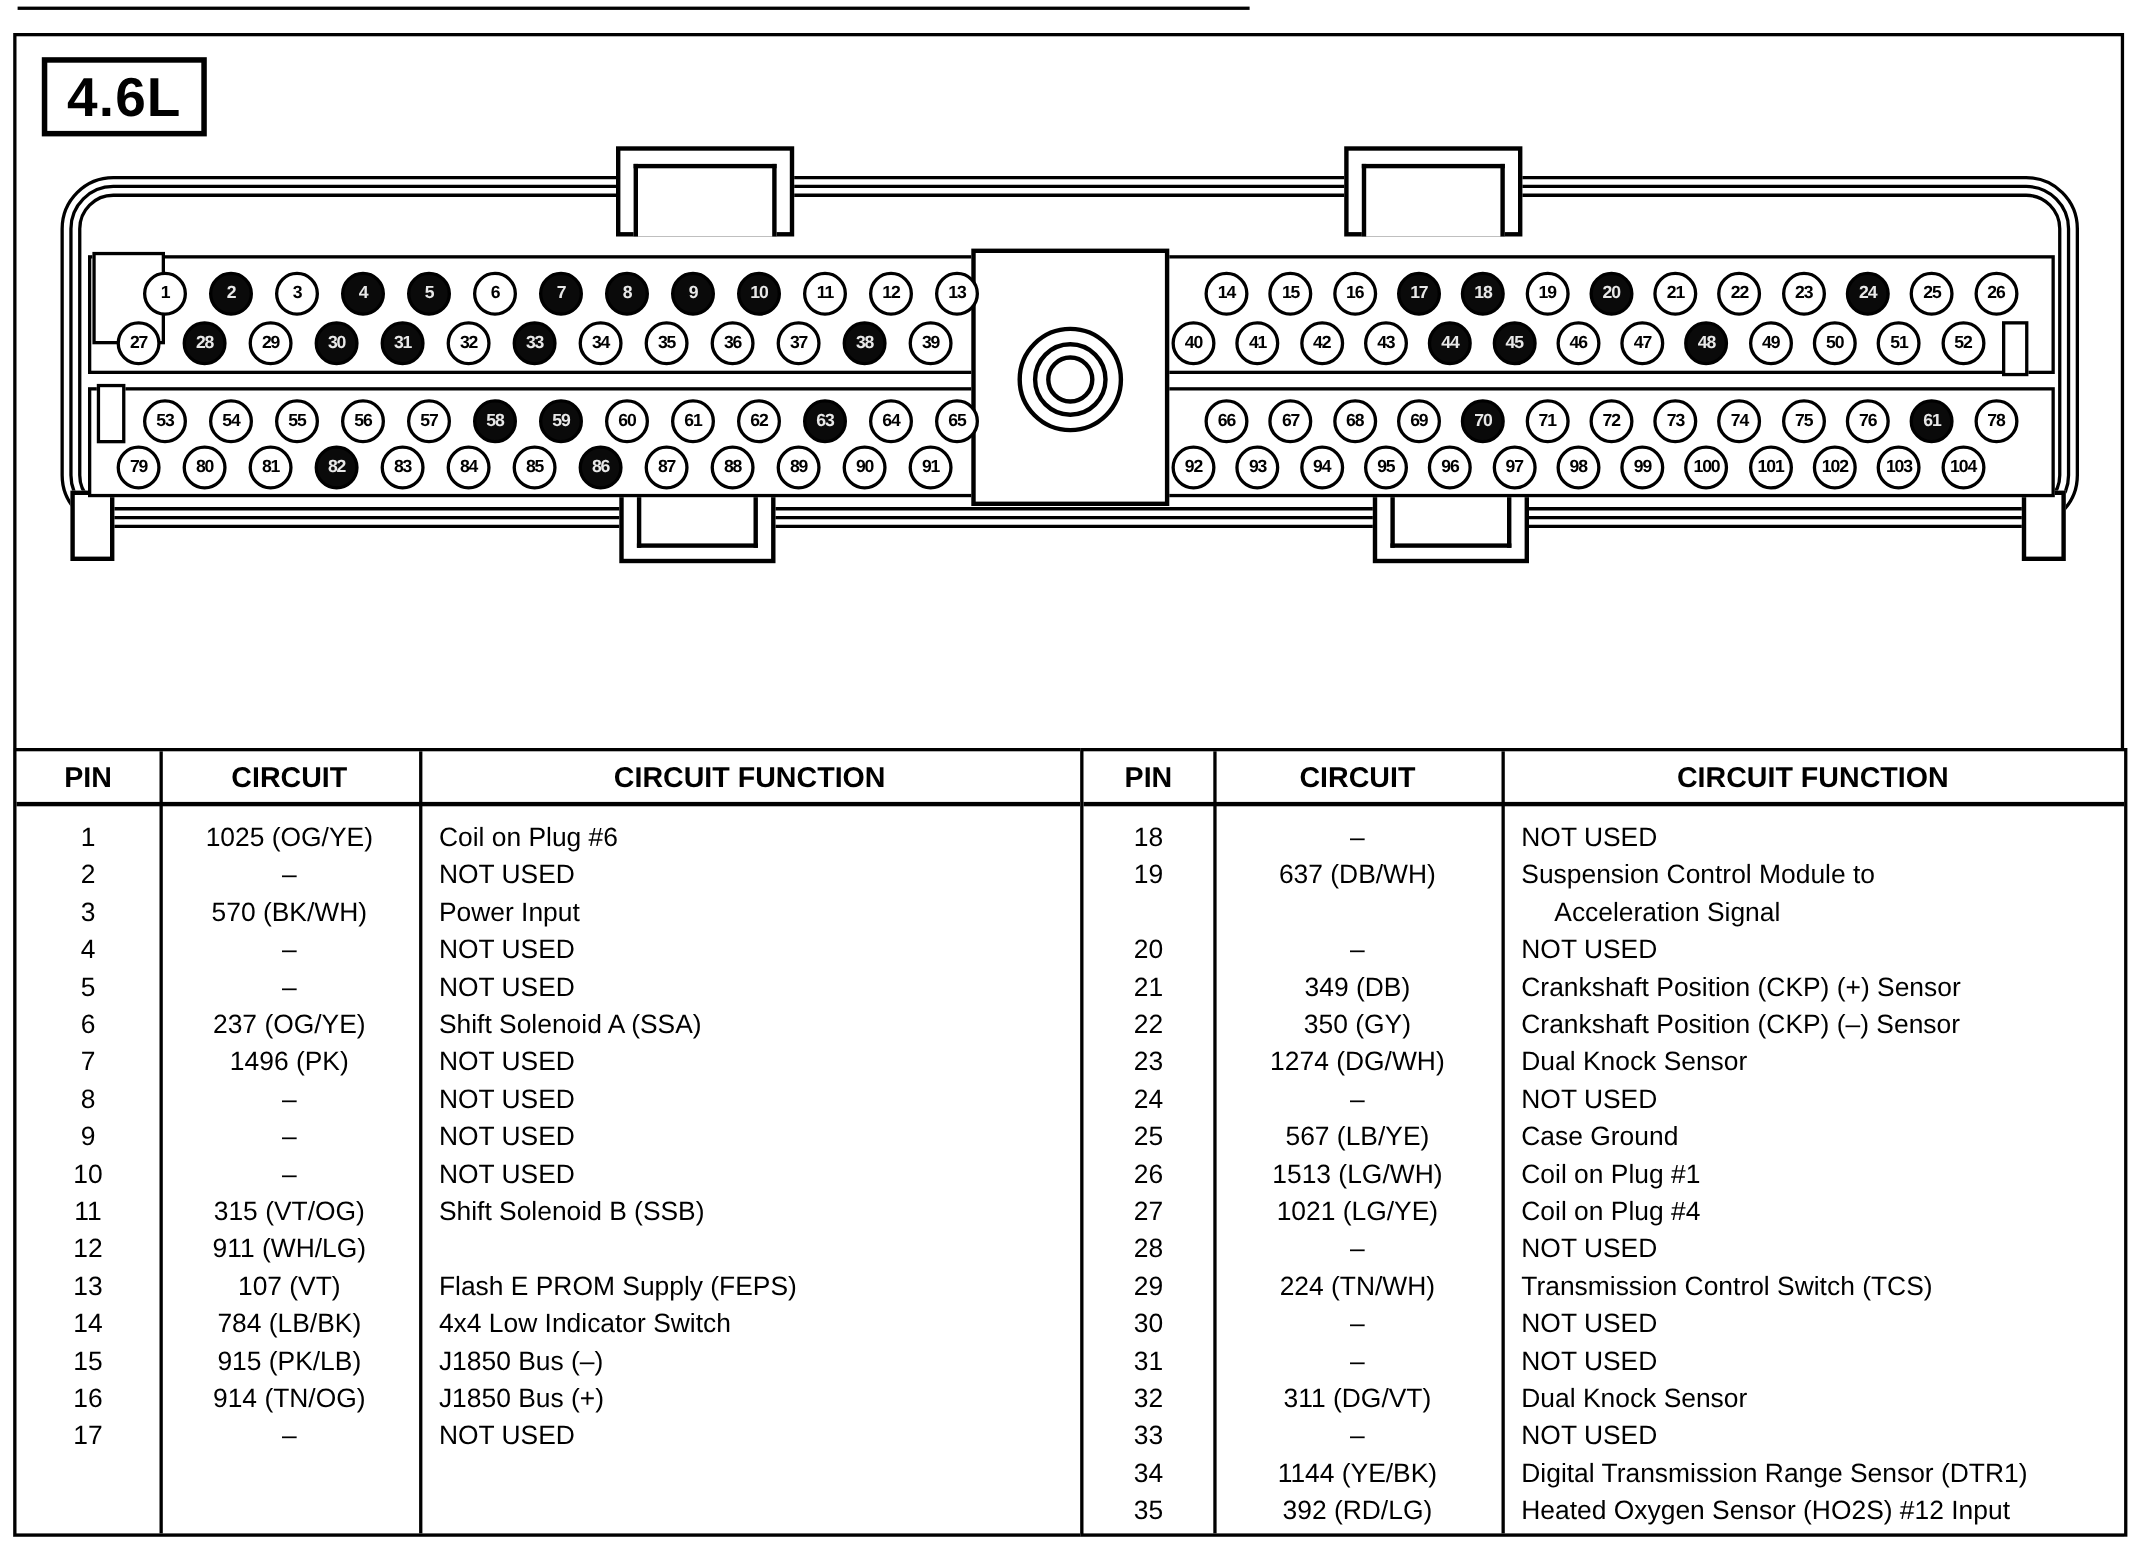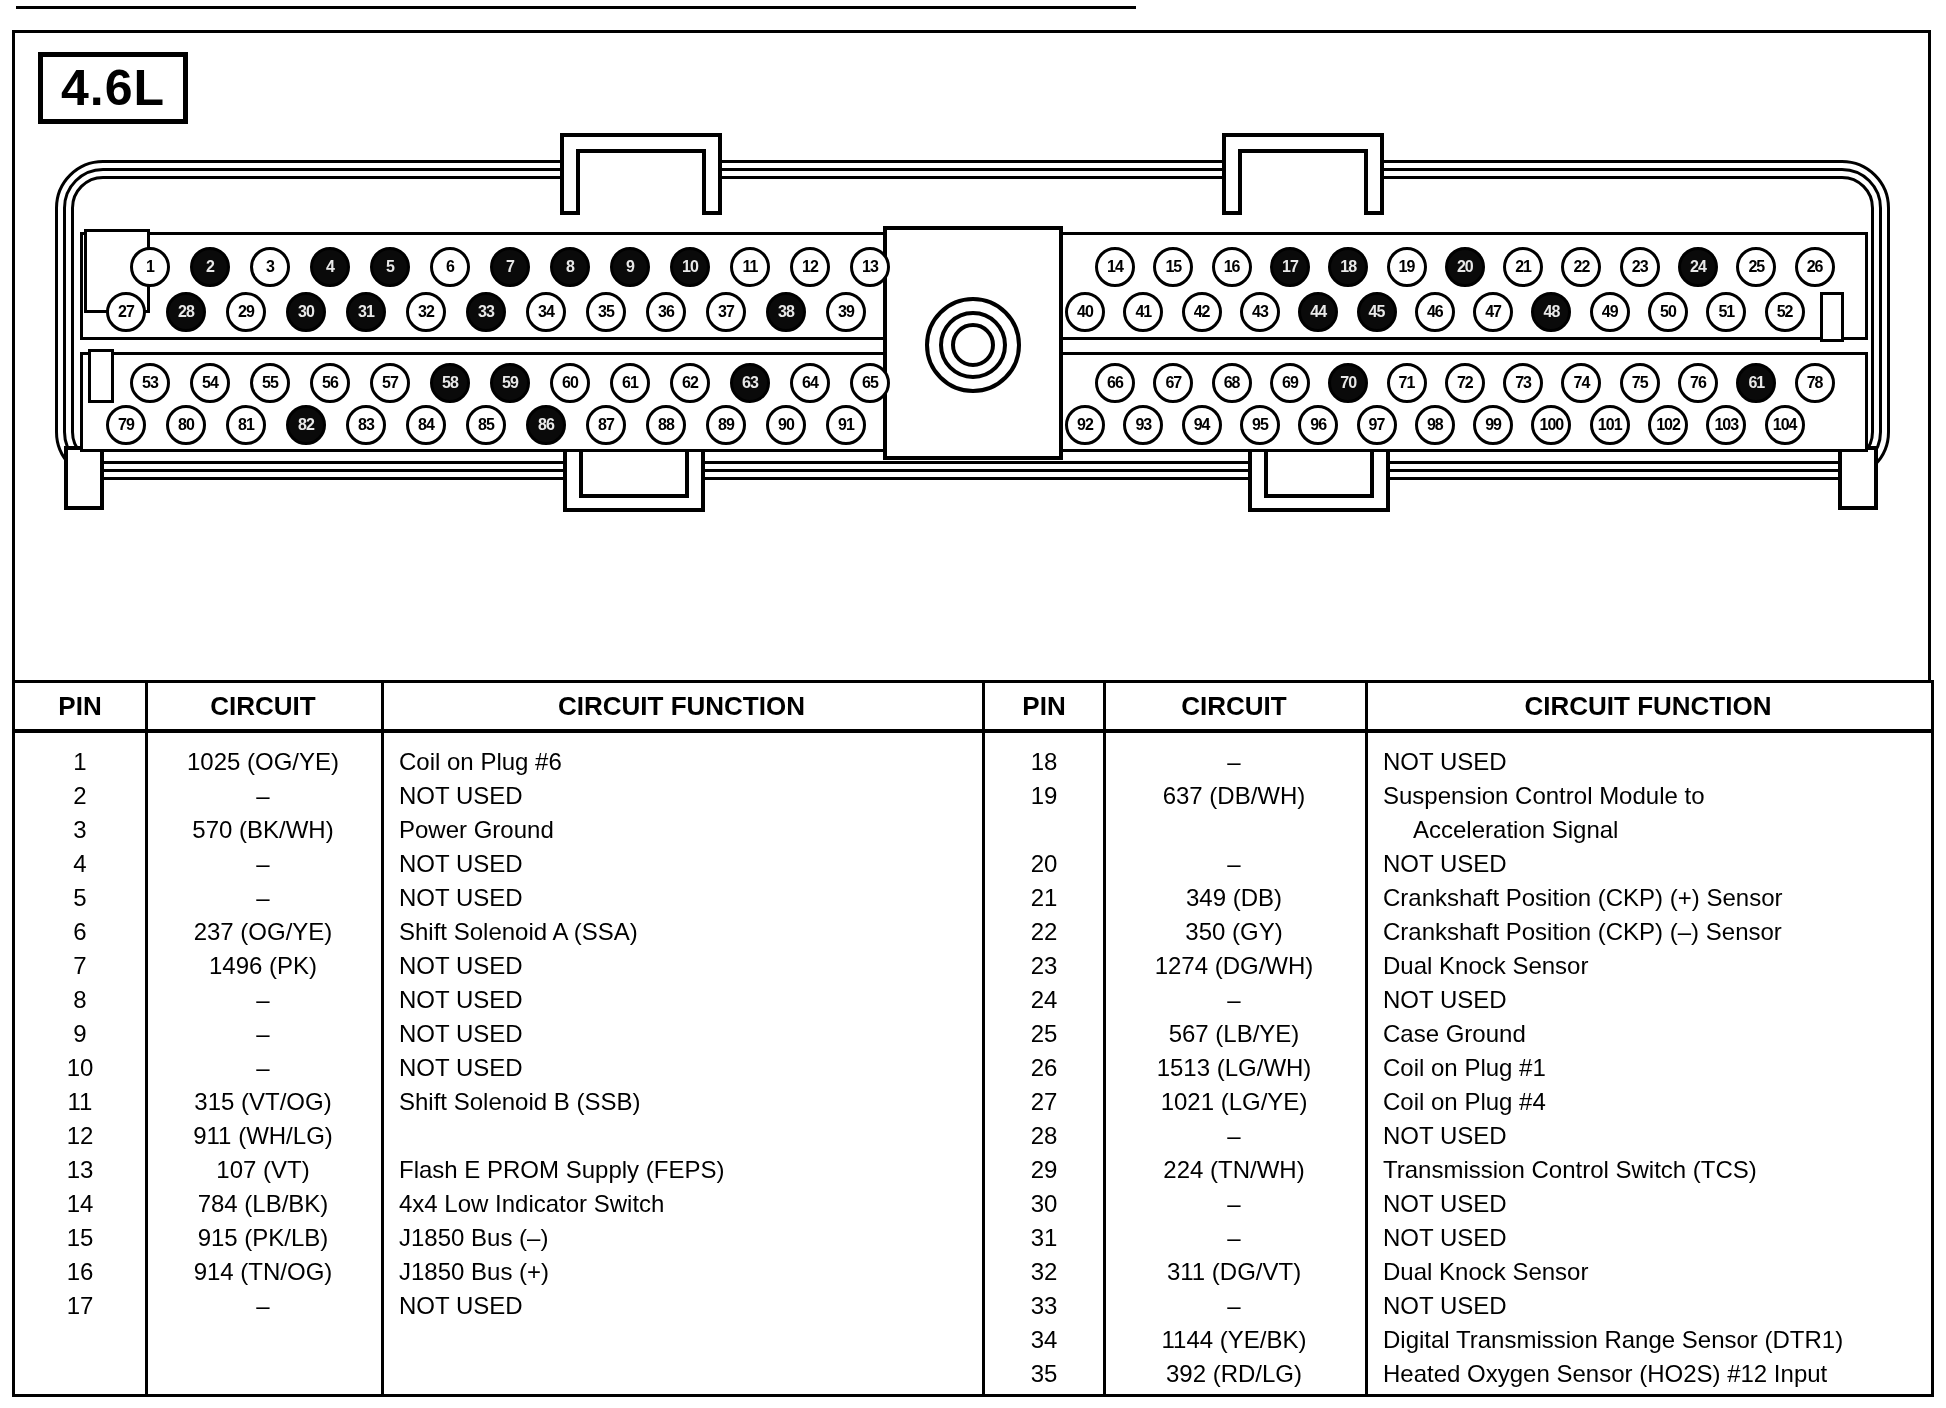--- a/index.html
+++ b/index.html
@@ -252,21 +252,21 @@
           <div class="cell-pin">2</div>
           <div class="cell-circuit">–</div>
           <div class="cell-func">
             <div>NOT USED</div>
           </div>
         </div>
         <div class="trow cols-left">
           <div class="cell-pin">3</div>
           <div class="cell-circuit">570 (BK/WH)</div>
           <div class="cell-func">
-            <div>Power Ground</div>
+            <div>Power Input</div>
           </div>
         </div>
         <div class="trow cols-left">
           <div class="cell-pin">4</div>
           <div class="cell-circuit">–</div>
           <div class="cell-func">
             <div>NOT USED</div>
           </div>
         </div>
         <div class="trow cols-left">

